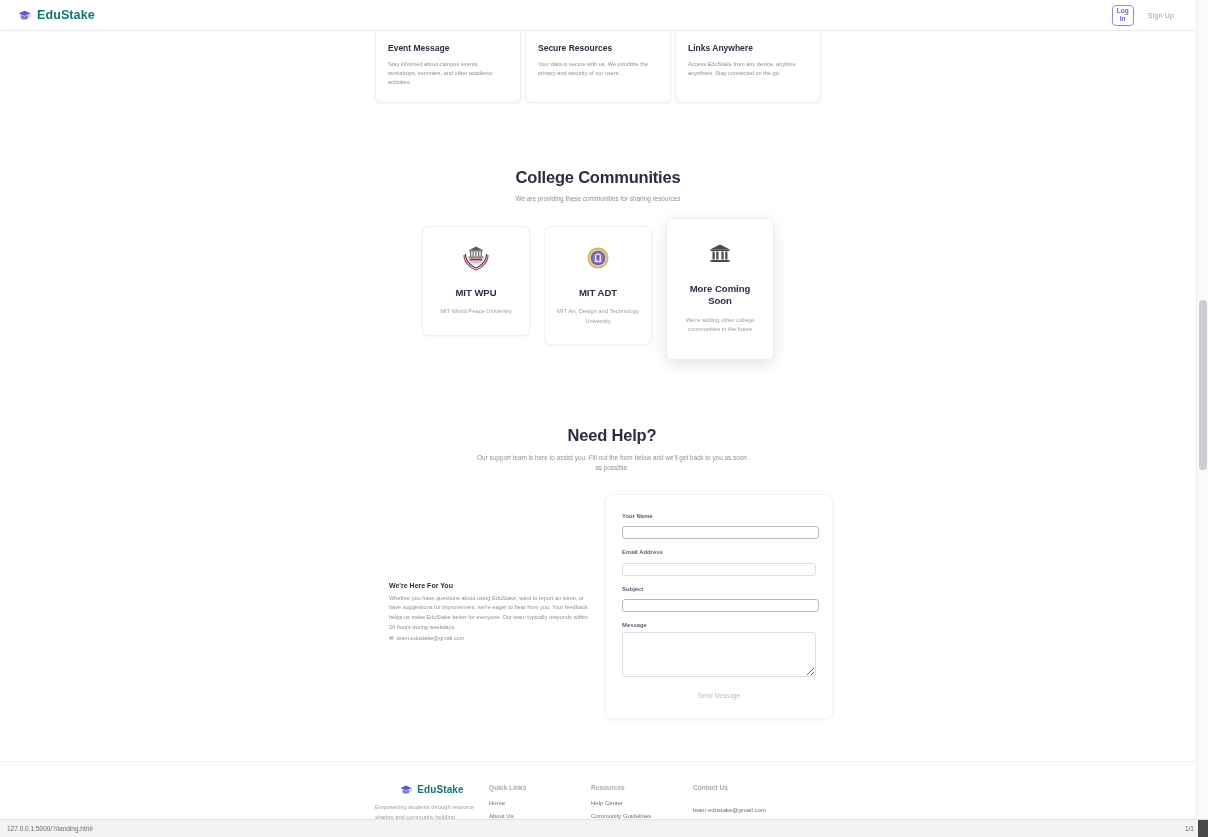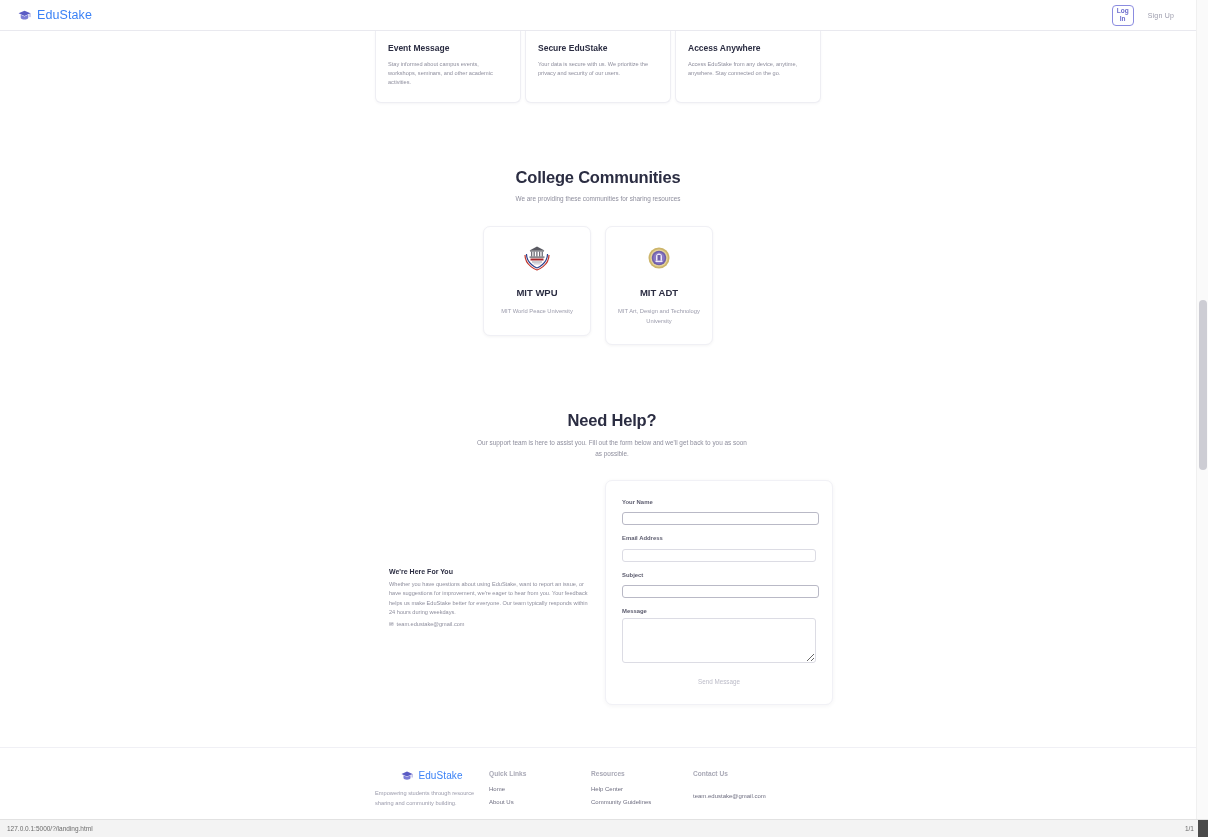--- a/index.html
+++ b/index.html
@@ -41,22 +41,22 @@
   }
   .brand {
     display: flex;
     align-items: center;
     gap: 6px;
     margin-left: 18px;
   }
   .brand-icon { display: block; line-height: 0; }
   .brand-name {
     font-size: 12.5px;
-    font-weight: 400;
-    color: #3b82f6;
+    font-weight: 700;
+    color: #0f766e;
     letter-spacing: 0.1px;
   }
   .nav-right {
     margin-left: auto;
     display: flex;
     align-items: center;
     gap: 14px;
     margin-right: 22px;
   }
   .btn-login {
@@ -407,25 +407,25 @@
   </div>
 
   <div class="page">
 
     <div class="features">
       <div class="feature-card">
         <div class="feature-title">Event Message</div>
         <div class="feature-desc">Stay informed about campus events, workshops, seminars, and other academic activities.</div>
       </div>
       <div class="feature-card">
-        <div class="feature-title">Secure EduStake</div>
+        <div class="feature-title">Secure Resources</div>
         <div class="feature-desc">Your data is secure with us. We prioritize the privacy and security of our users.</div>
       </div>
       <div class="feature-card">
-        <div class="feature-title">Access Anywhere</div>
+        <div class="feature-title">Links Anywhere</div>
         <div class="feature-desc">Access EduStake from any device, anytime, anywhere. Stay connected on the go.</div>
       </div>
     </div>
 
     <div style="margin-top:65px;">
       <div class="section-head">
         <div class="section-title">College Communities</div>
         <div class="section-sub">We are providing these communities for sharing resources</div>
       </div>
 
@@ -463,20 +463,35 @@
               <circle cx="22" cy="22" r="11.5" fill="#8a79c4"></circle>
               <path d="M16 27 L16 19 C16 15.7 18.7 13 22 13 C25.3 13 28 15.7 28 19 L28 27 Z" fill="#efeaf8"></path>
               <rect x="15" y="27" width="14" height="3" rx="1" fill="#efeaf8"></rect>
               <rect x="19" y="16" width="6" height="11" fill="#6f5faa"></rect>
             </svg>
           </div>
           <div class="comm-name">MIT ADT</div>
           <div class="comm-desc">MIT Art, Design and Technology University</div>
         </div>
 
+        <div class="comm-card raised">
+          <div class="comm-logo">
+            <svg width="22" height="21" viewBox="0 0 44 42">
+              <path d="M22 3 L42 13 L2 13 Z" fill="#4a4a55"></path>
+              <rect x="3" y="13" width="38" height="3" fill="#4a4a55"></rect>
+              <rect x="7" y="17" width="4.5" height="16" fill="#4a4a55"></rect>
+              <rect x="14.5" y="17" width="4.5" height="16" fill="#4a4a55"></rect>
+              <rect x="24.8" y="17" width="4.5" height="16" fill="#4a4a55"></rect>
+              <rect x="32.4" y="17" width="4.5" height="16" fill="#4a4a55"></rect>
+              <rect x="3" y="34" width="38" height="4" rx="1" fill="#4a4a55"></rect>
+            </svg>
+          </div>
+          <div class="comm-name">More Coming Soon</div>
+          <div class="comm-desc">We're adding other college communities in the future</div>
+        </div>
 
       </div>
     </div>
 
     <div class="help-section">
       <div class="section-head">
         <div class="section-title">Need Help?</div>
         <div class="help-sub">Our support team is here to assist you. Fill out the form below and we'll get back to you as soon as possible.</div>
       </div>
 

